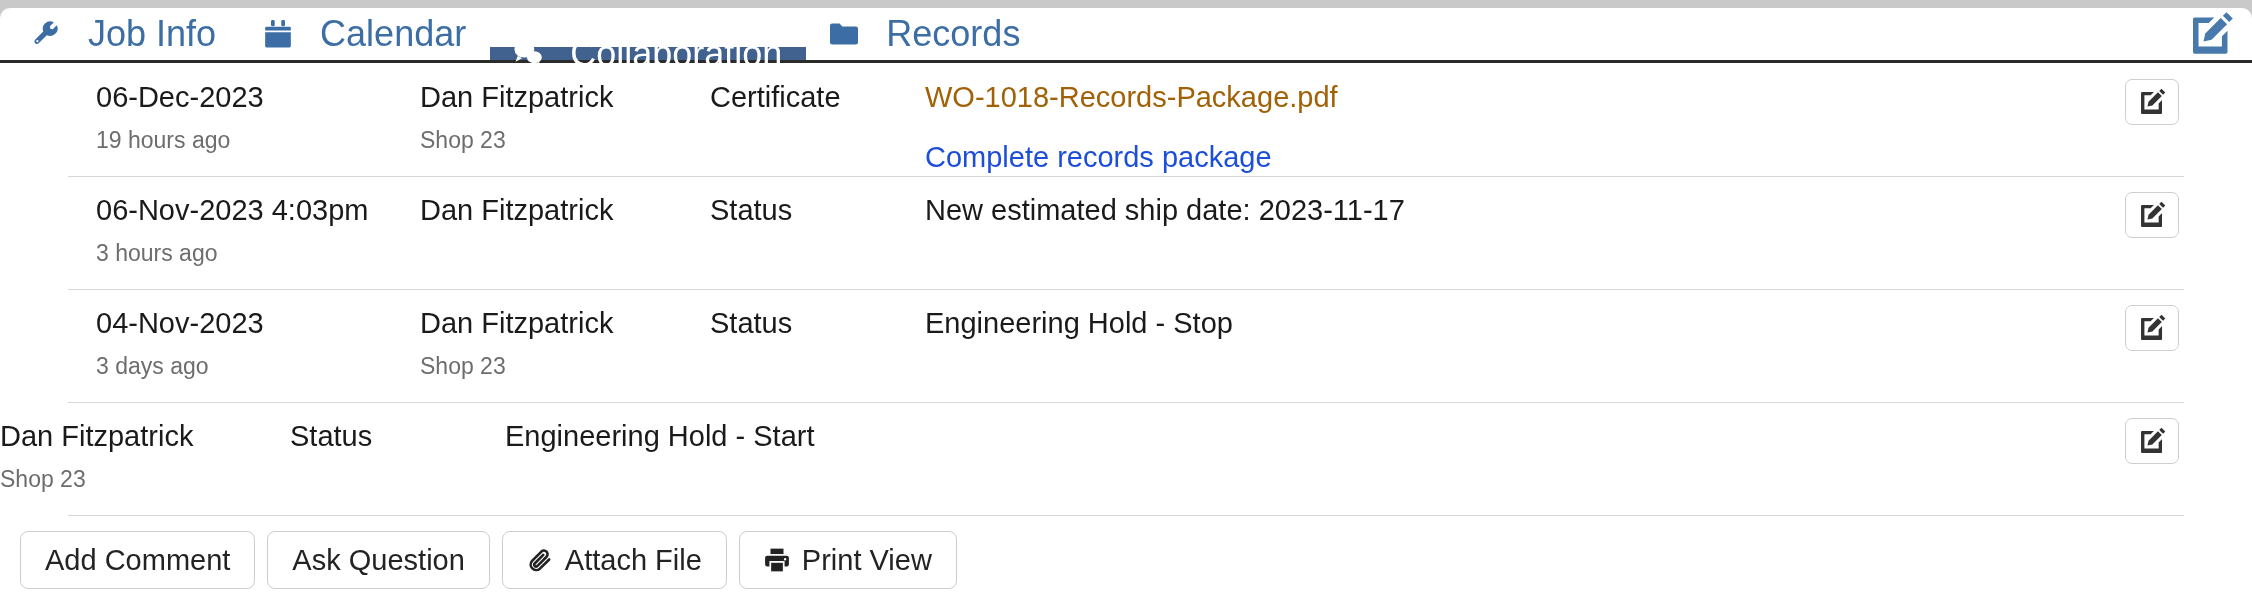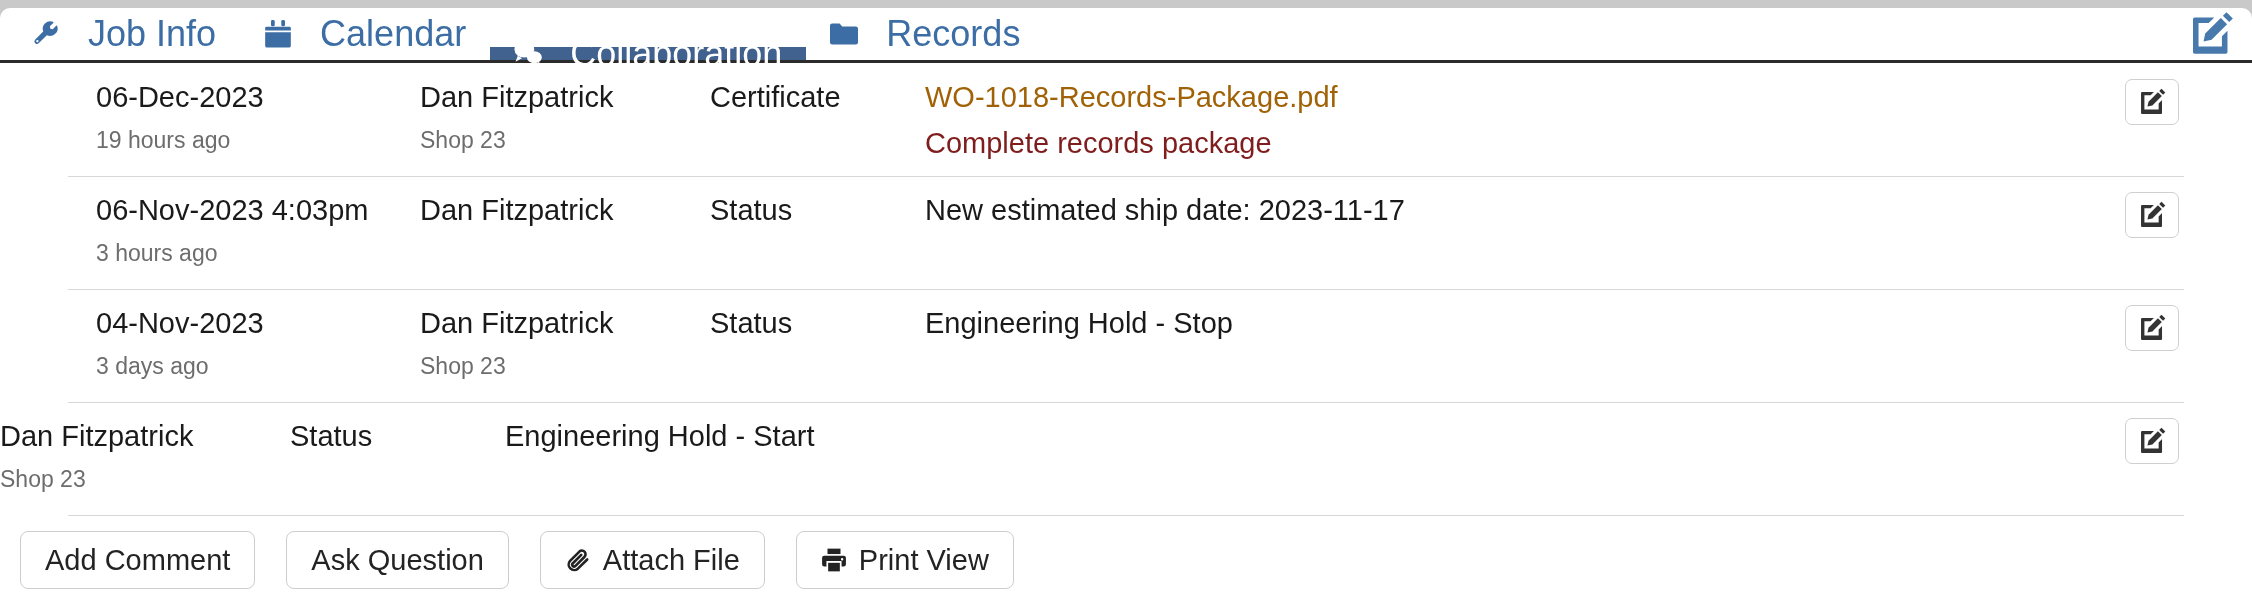--- a/index.html
+++ b/index.html
@@ -132,23 +132,23 @@
   .filelink {
     font-size: 29px;
     color: #a16207;
     text-decoration: none;
     line-height: 1.0;
     white-space: nowrap;
     cursor: pointer;
   }
   .filedesc {
     font-size: 29px;
-    color: #7f1d1d;
+    color: #1d4ed8;
     line-height: 1.0;
-    margin-top: 17px;
+    margin-top: 31px;
     white-space: nowrap;
   }
 
   .row-edit-btn {
     width: 54px;
     height: 46px;
     border: 1px solid #cfcfcf;
     border-radius: 7px;
     background: #ffffff;
     display: flex;
@@ -160,21 +160,21 @@
   }
   .row-edit-btn svg { display: block; }
 
   
   .footer {
     position: relative;
     padding: 0 0 0 20px;
     margin-top: 16px;
     display: flex;
     align-items: flex-start;
-    gap: 31px;
+    gap: 12px;
   }
   .footer::before {
     content: "";
     position: absolute;
     left: 68px;
     right: 68px;
     top: -16px;
     height: 1px;
     background: #d8d8d8;
   }

